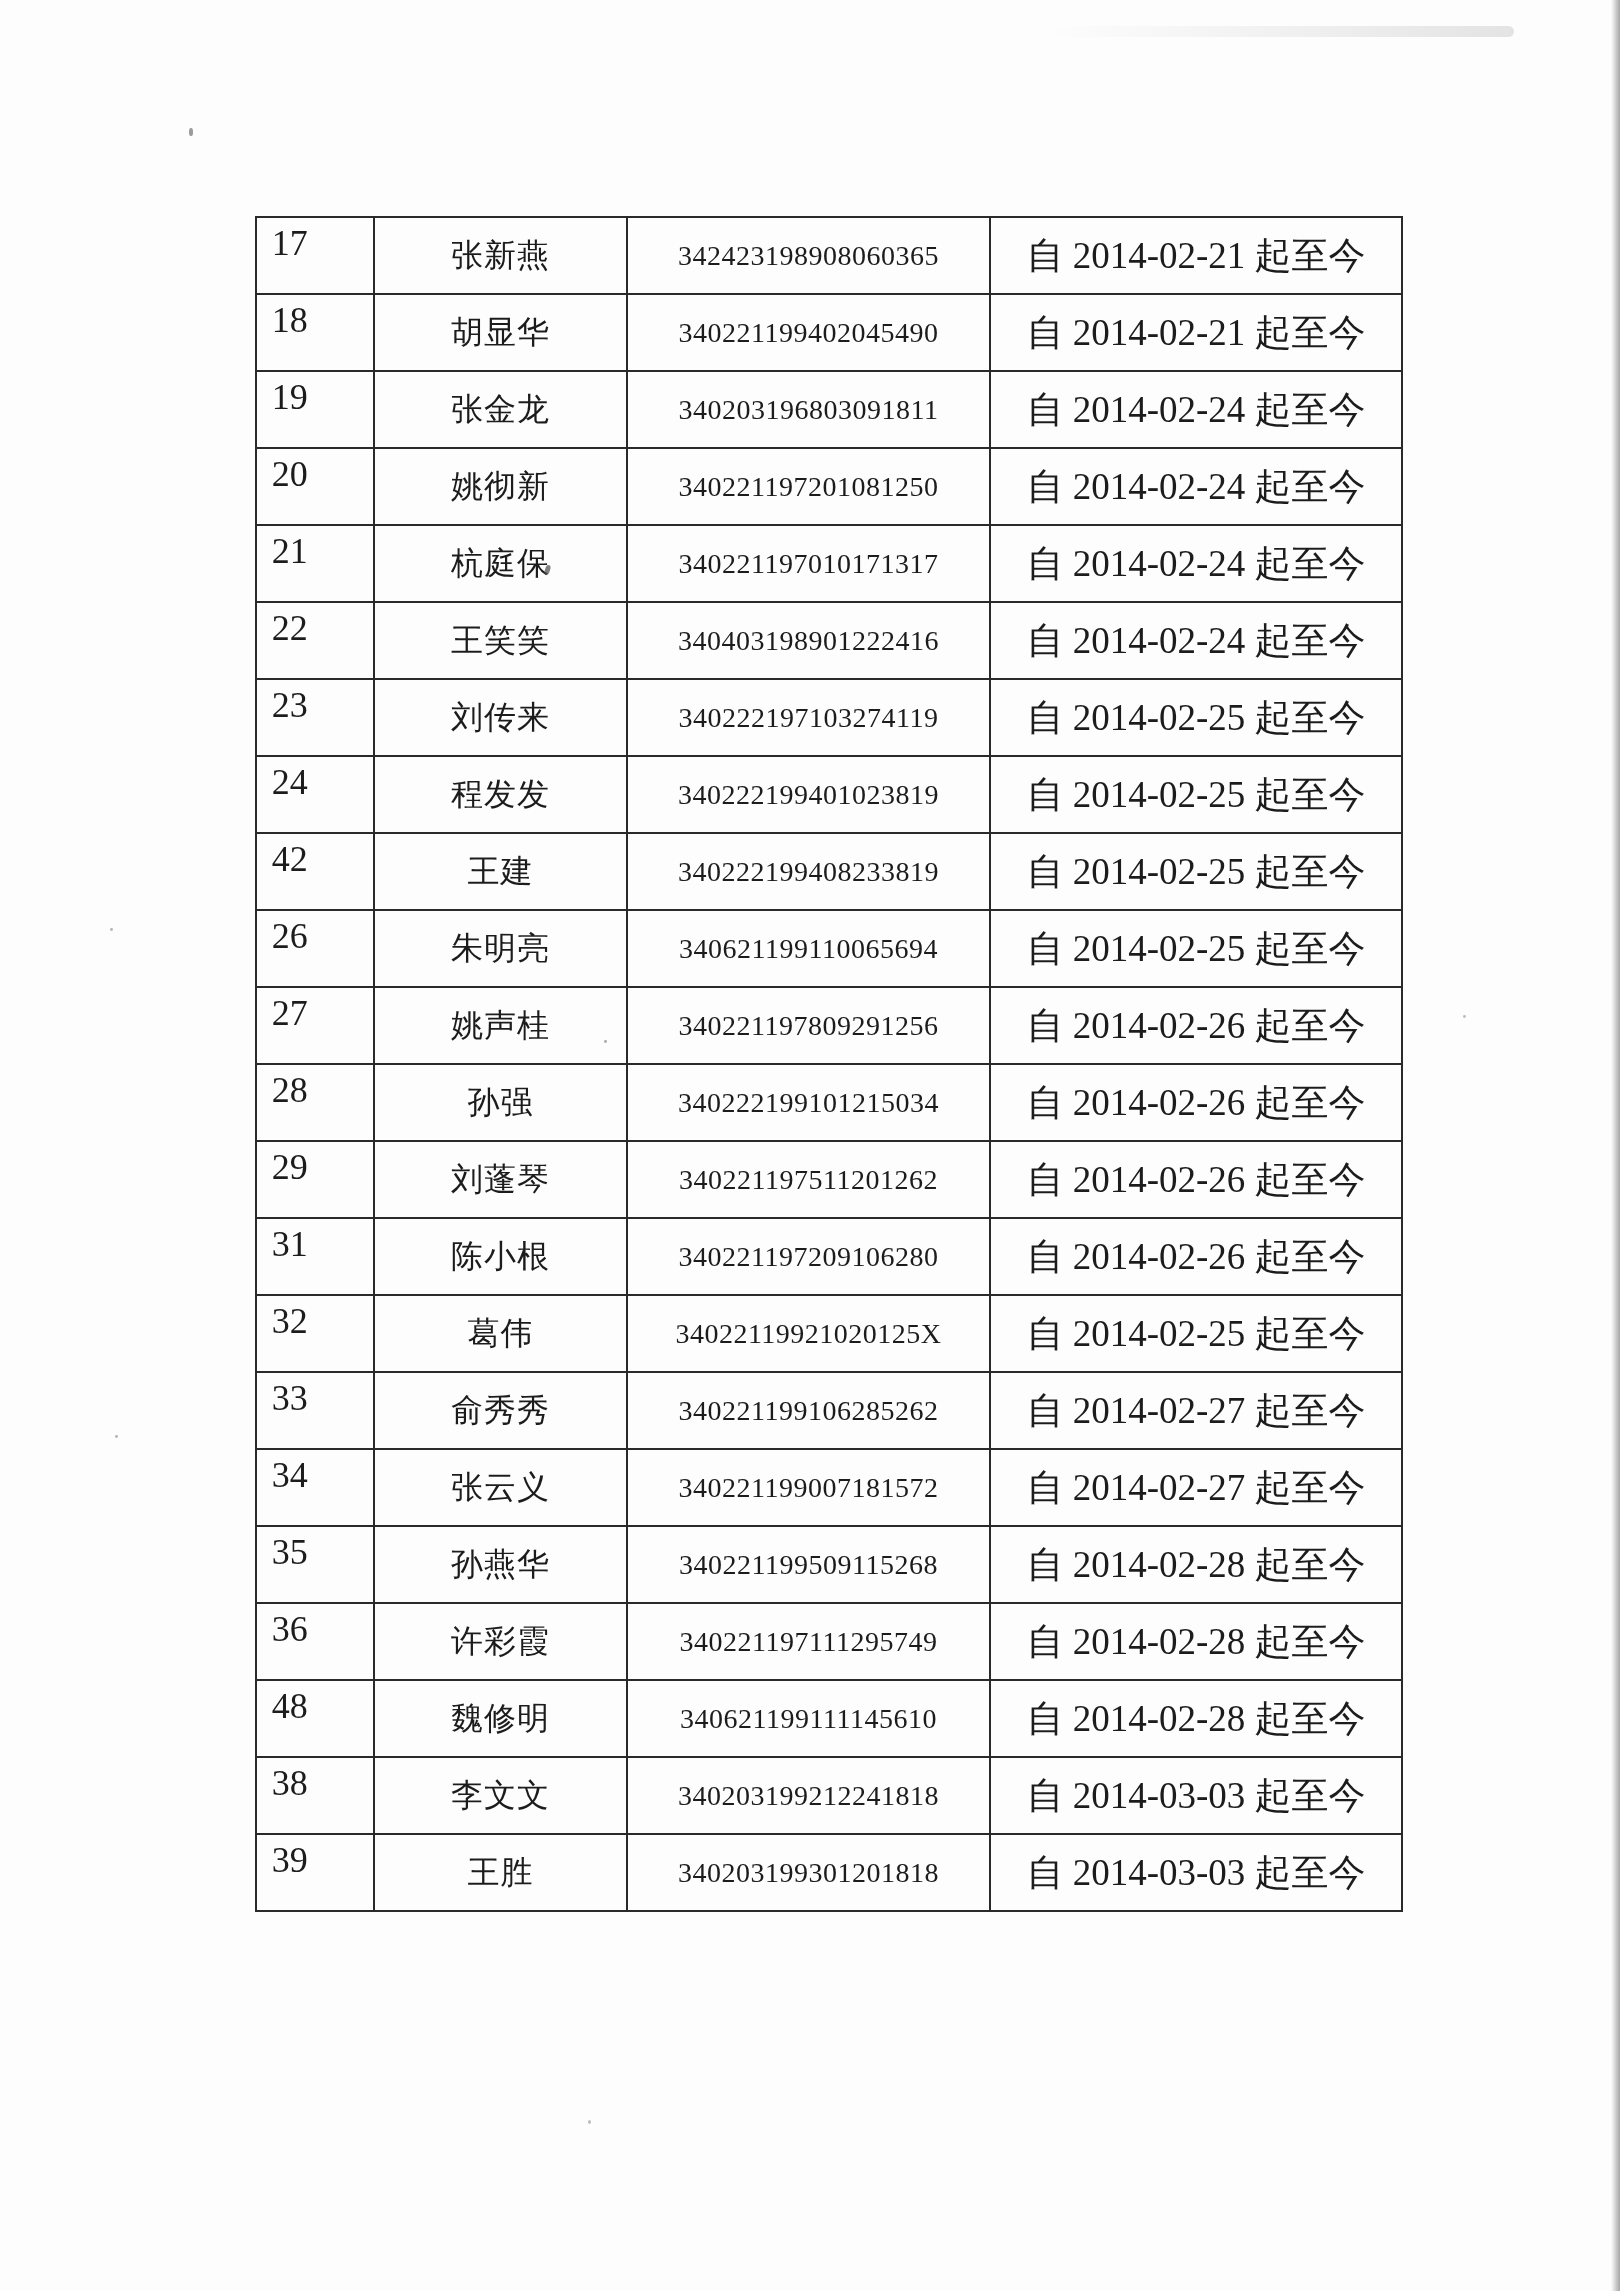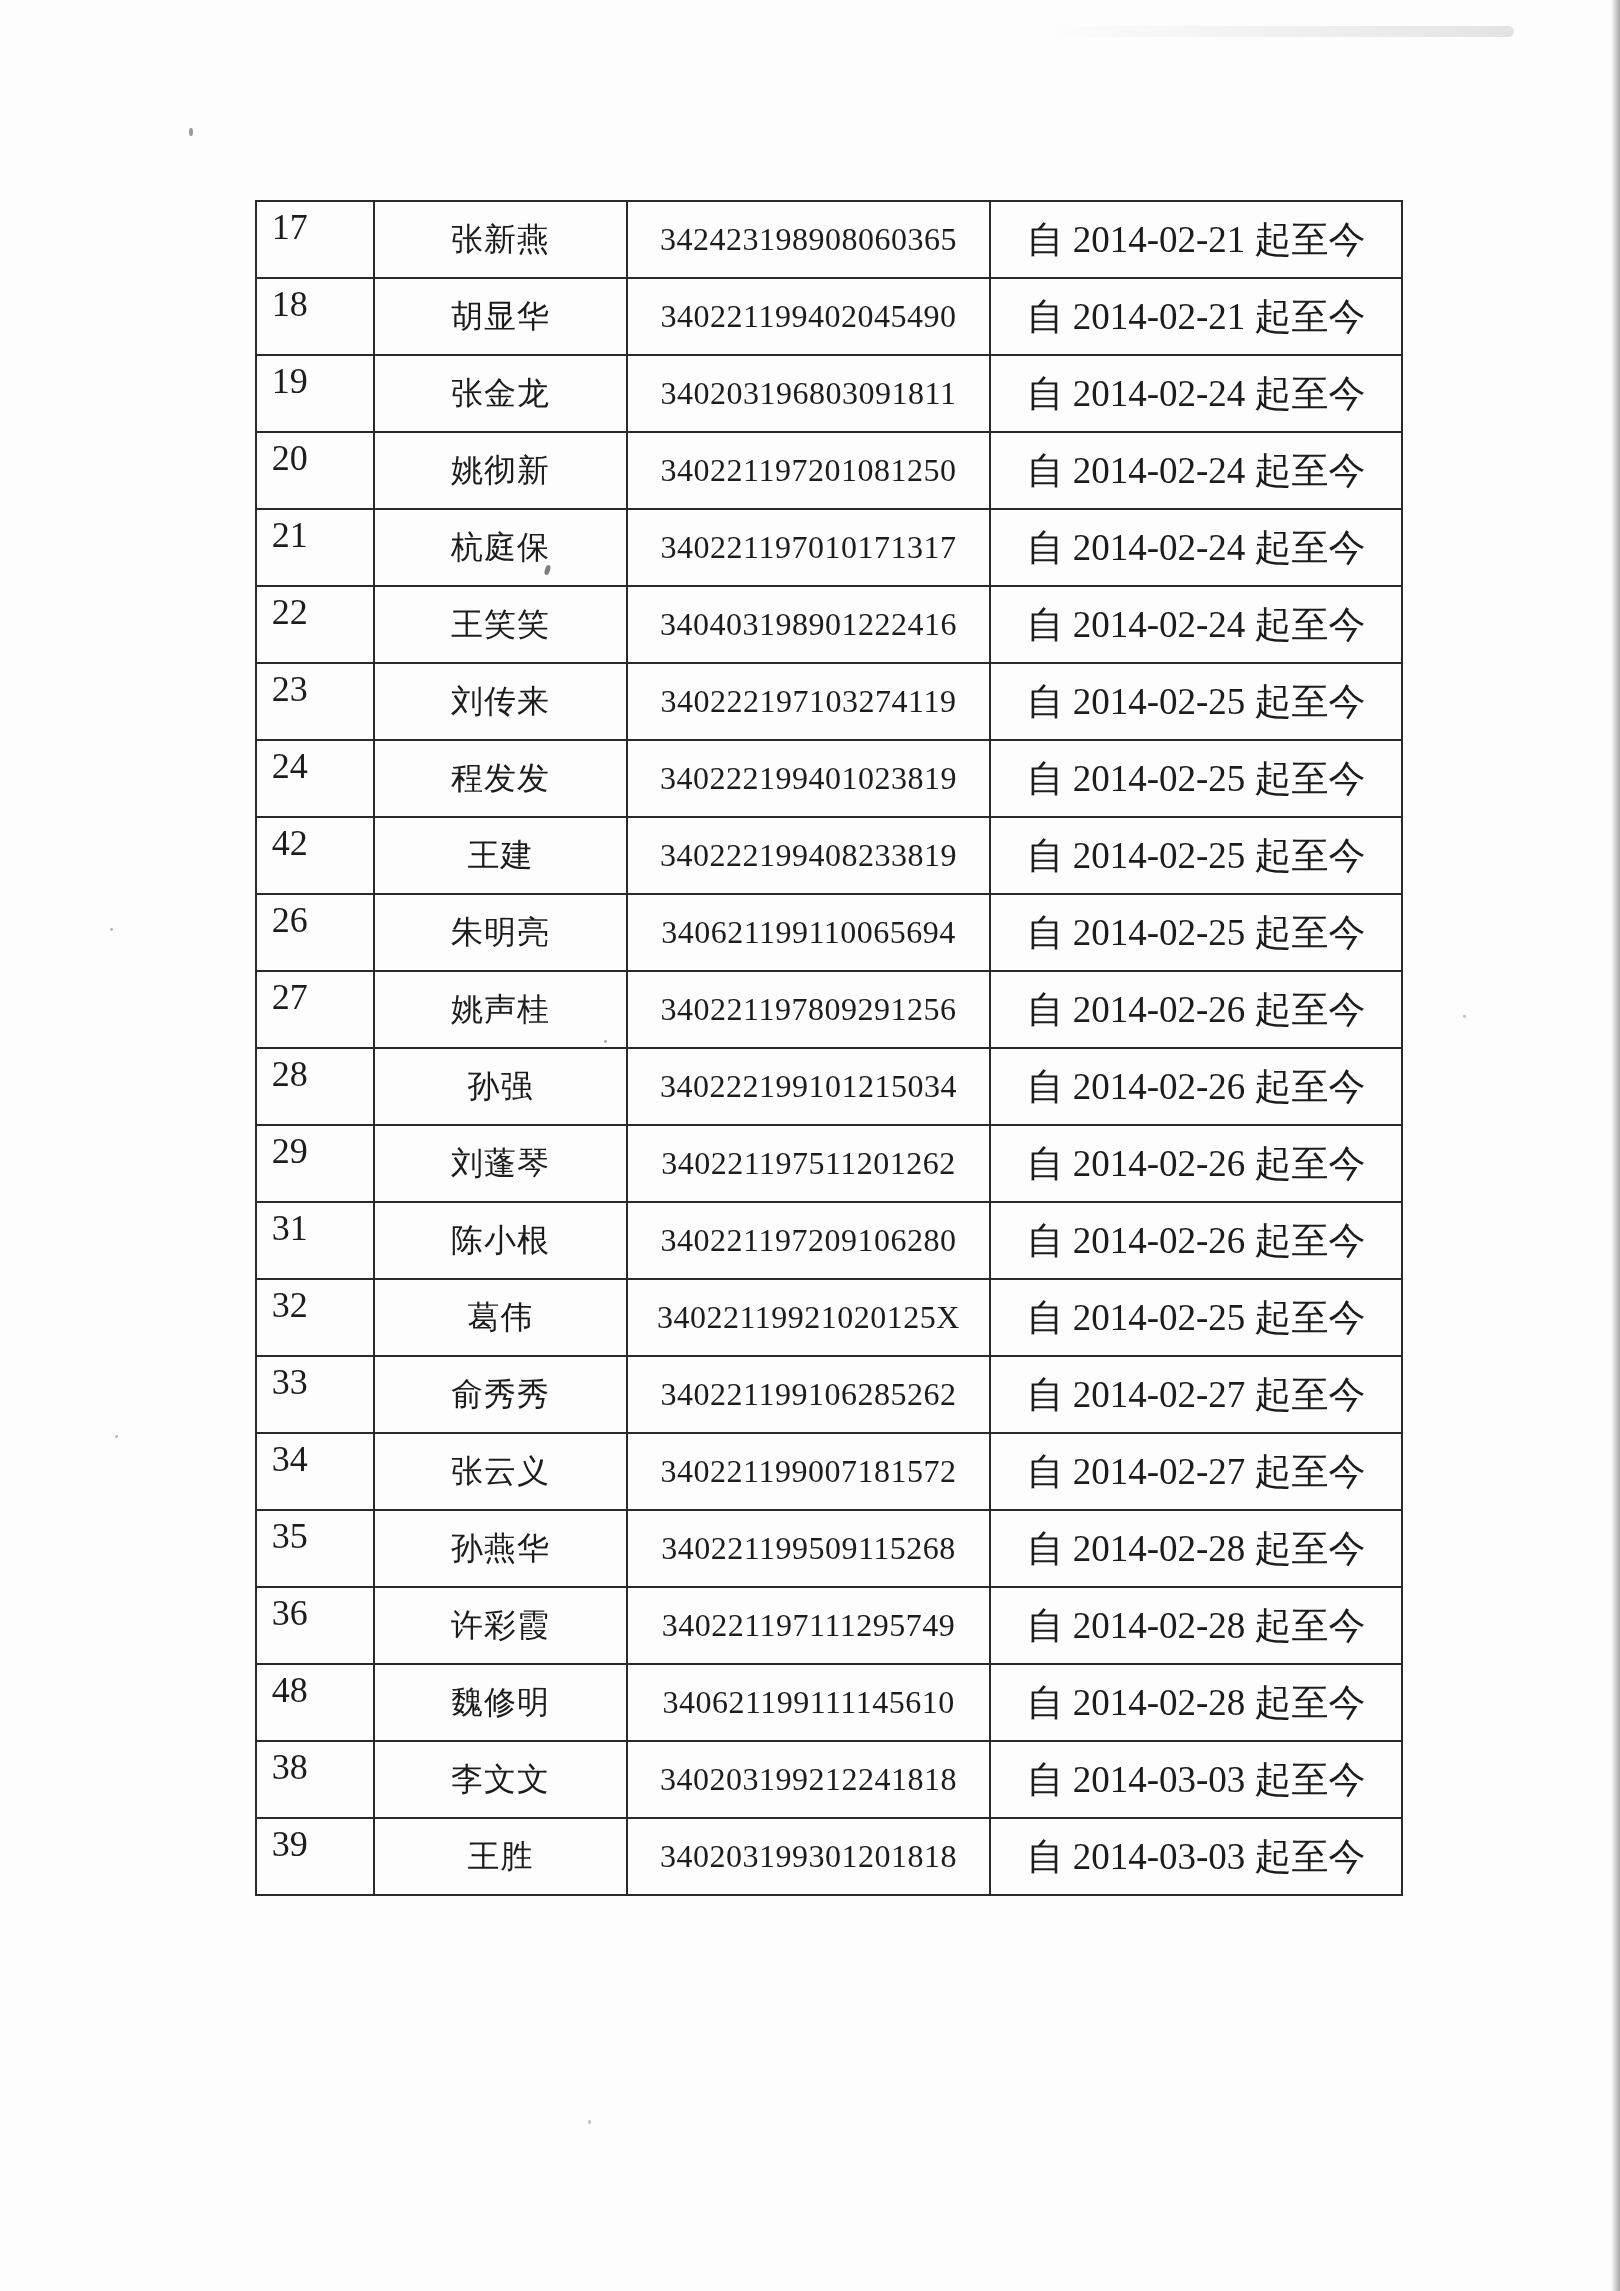--- a/index.html
+++ b/index.html
@@ -5,21 +5,21 @@
   html,body{margin:0;padding:0;background:#fdfdfd;}
   .page{
     position:relative;
     width:1620px;height:2292px;
     background:#fdfdfd;
     overflow:hidden;
     font-family:"Liberation Serif","DejaVu Serif",serif;
     color:#1c1c1c;
   }
   table.roster{
-    position:absolute;left:255px;top:200px;
+    position:absolute;left:255px;top:216px;
     width:1145px;
     border-collapse:collapse;
     table-layout:fixed;
     border:2.9px solid #222;
     background:transparent;
   }
   col.c1{width:118px;}
   col.c2{width:253px;}
   col.c3{width:363px;}
   col.c4{width:412px;}
@@ -41,21 +41,21 @@
   td.name{
     text-align:center;
     vertical-align:middle;
     font-size:32px;
     letter-spacing:1px;
     margin-top:24px;
   }
   td.id{
     text-align:center;
     vertical-align:middle;
-    font-size:32px;
+    font-size:28px;
     letter-spacing:0.5px;
   }
   td.period{
     text-align:center;
     vertical-align:middle;
     font-size:37px;
   }
   
   .speck{position:absolute;background:#4a4a4a;border-radius:50%;}
   .sp1{left:189px;top:128px;width:3.9px;height:7.8px;opacity:.55;border-radius:45%;}

